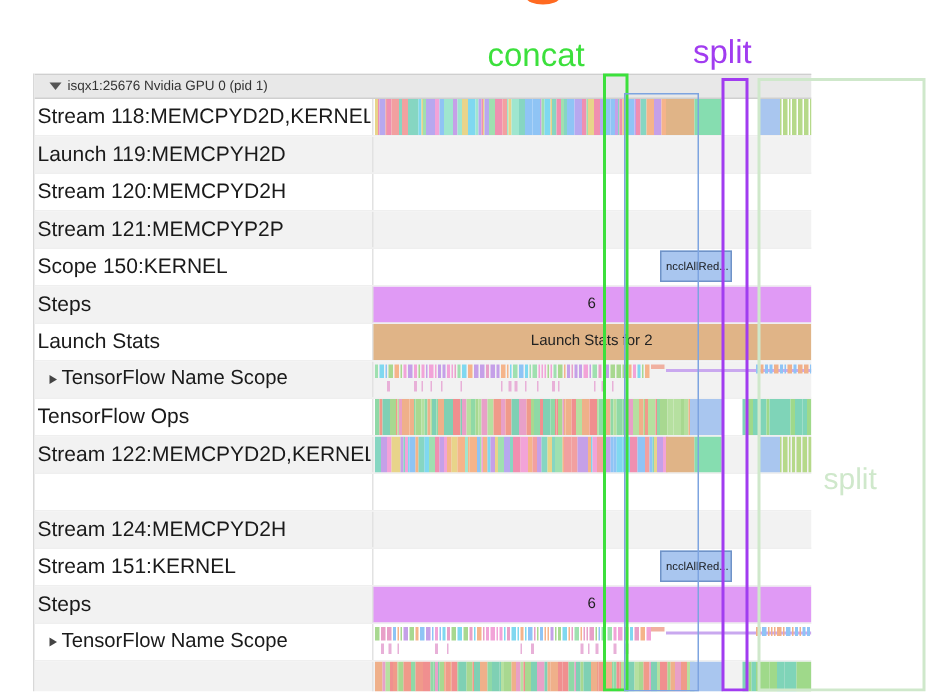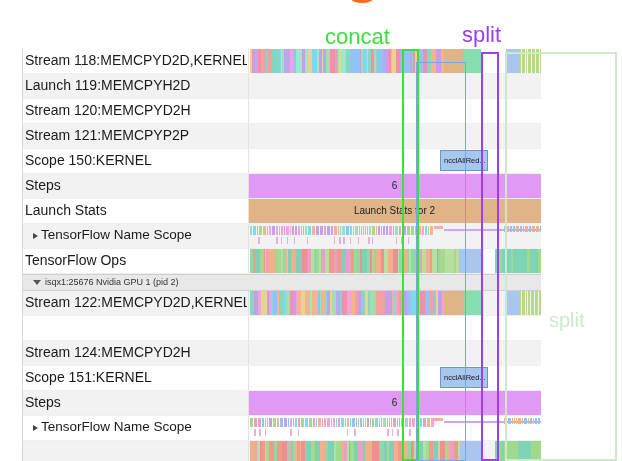--- a/index.html
+++ b/index.html
@@ -63,20 +63,24 @@
 
 <div id="anno-orange-blob"></div>
 <div class="anno" id="anno-concat">concat</div>
 <div class="anno" id="anno-split">split</div>
 <div class="anno" id="anno-nccl">nccl</div>
 <div class="anno" id="anno-weight">
   <div>split</div>
 </div>
 
 <div id="panel">
+    <div class="grouphdr">
+      <span class="tri"></span>
+      <span class="ghtxt">isqx1:25676 Nvidia GPU 0 (pid 1)</span>
+    </div>
     <div class="row">
       <span class="lbl">Stream 118:MEMCPYD2D,KERNEL,ME</span>
       <div class="track">
         <div class="trk-bg"></div>
         <div class="bar full" style="left:2px;width:2px;background:#e8d48a;"></div>
         <div class="bar full" style="left:4px;width:1px;background:#f08fb0;"></div>
         <div class="bar full" style="left:5px;width:4px;background:#b7a8ef;"></div>
         <div class="bar full" style="left:9px;width:1px;background:#f2a0a0;"></div>
         <div class="bar full" style="left:10px;width:3px;background:#f08fb0;"></div>
         <div class="bar full" style="left:13px;width:5px;background:#f2a0a0;"></div>
@@ -387,24 +391,20 @@
         <div class="bar full" style="left:265px;width:5px;background:#7fd4b8;"></div>
         <div class="bar full" style="left:270px;width:4px;background:#7fd4b8;"></div>
         <div class="bar full" style="left:274px;width:5px;background:#7fd4b8;"></div>
         <div class="bar full" style="left:279px;width:3px;background:#9fd98a;"></div>
         <div class="bar full" style="left:282px;width:5px;background:#7fd4b8;"></div>
         <div class="bar full" style="left:287px;width:3px;background:#7fd4b8;"></div>
         <div class="bar full" style="left:290px;width:3px;background:#9fd98a;"></div>
         <div class="tick" style="left:0px;"></div>
       </div>
     </div>
-    <div class="grouphdr">
-      <span class="tri"></span>
-      <span class="ghtxt">isqx1:25676 Nvidia GPU 1 (pid 2)</span>
-    </div>
     <div class="row alt">
       <span class="lbl">Stream 122:MEMCPYD2D,KERNEL,MI</span>
       <div class="track">
         <div class="trk-bg"></div>
         <div class="bar full" style="left:2px;width:4px;background:#86d6c2;"></div>
         <div class="bar full" style="left:6px;width:4px;background:#c5a0e8;"></div>
         <div class="bar full" style="left:10px;width:3px;background:#f2a3d8;"></div>
         <div class="bar full" style="left:13px;width:3px;background:#e8d48a;"></div>
         <div class="bar full" style="left:16px;width:3px;background:#e8d48a;"></div>
         <div class="bar full" style="left:19px;width:1px;background:#c5a0e8;"></div>
@@ -489,21 +489,21 @@
       </div>
     </div>
     <div class="row alt">
       <span class="lbl">Stream 124:MEMCPYD2H</span>
       <div class="track">
         <div class="trk-bg"></div>
         <div class="tick" style="left:0px;"></div>
       </div>
     </div>
     <div class="row">
-      <span class="lbl">Scope 151:KERNEL</span>
+      <span class="lbl">Stream 151:KERNEL</span>
       <div class="track">
         <div class="trk-bg"></div>
         <div class="ncclbox">ncclAllRed...</div>
         <div class="tick" style="left:0px;"></div>
       </div>
     </div>
     <div class="row alt">
       <span class="lbl">Steps</span>
       <div class="track">
         <div class="trk-bg"></div>

